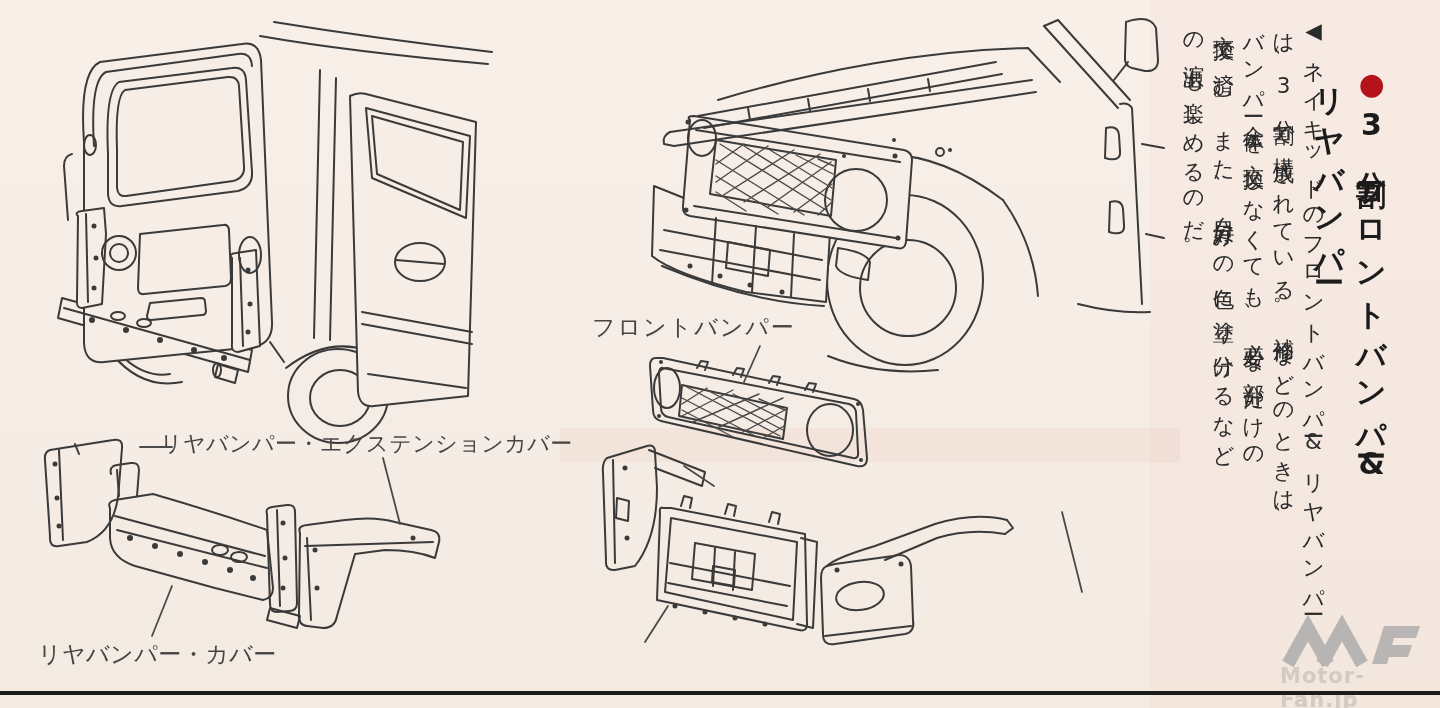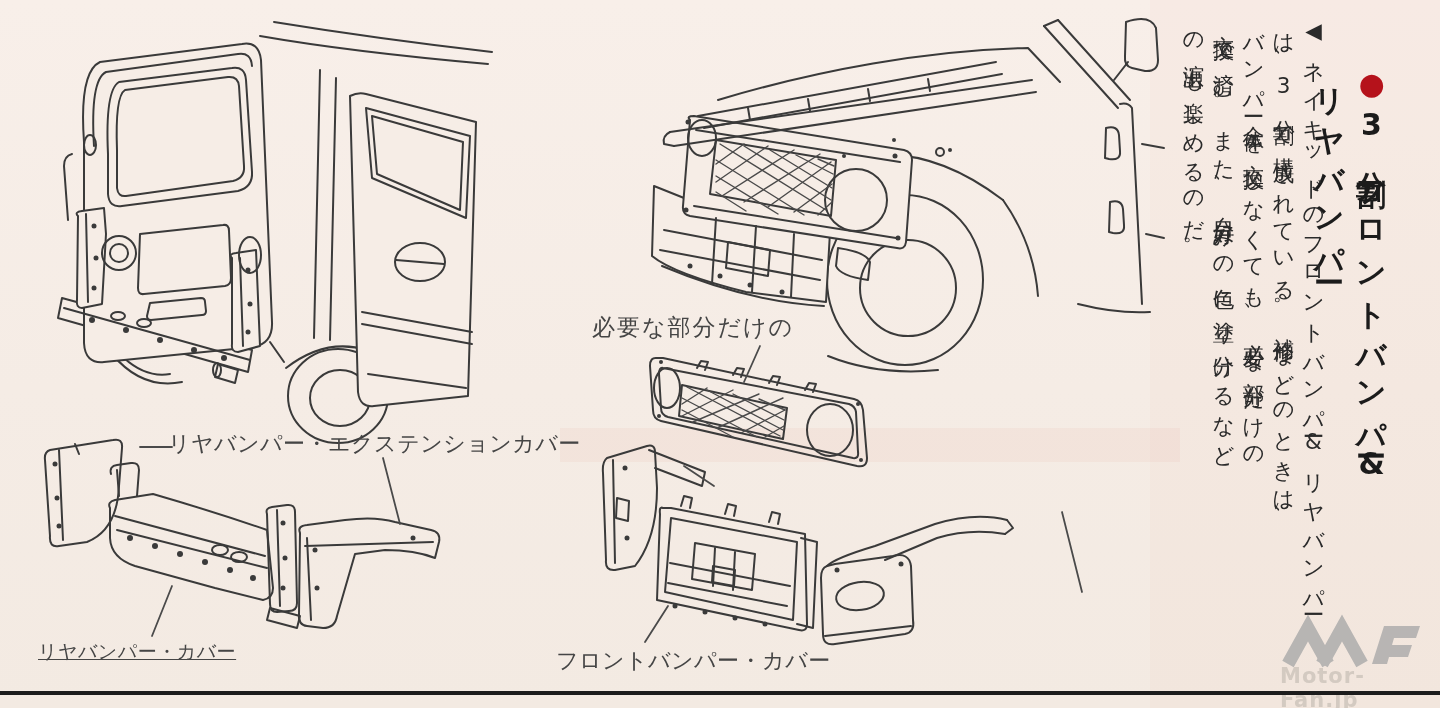--- a/index.html
+++ b/index.html
@@ -280,24 +280,23 @@
       <path d="M140,447 L172,447"></path>
       <path d="M383,458 L400,524"></path>
       <path d="M152,636 L172,586"></path>
       <path d="M760,346 L744,382"></path>
       <path d="M714,486 L684,466"></path>
       <path d="M1062,512 L1082,592"></path>
       <path d="M645,642 L668,606"></path>
     </g>
   </svg>
 
-  <div class="part-label" style="left:168px;top:429px;text-align:center;">リヤバンパー・エクステンションカバー</div>
-  <div class="part-label" style="left:38px;top:639px;font-size:19px;text-decoration:underline;">リヤバンパー・カバー</div>
-  <div class="part-label" style="left:592px;top:312px;font-size:23px;letter-spacing:2px;">必要な部分だけの</div>
-  <div class="part-label" style="left:556px;top:646px;">フロントバンパー・カバー</div>
+  <div class="part-label" style="left:160px;top:429px;text-align:center;">リヤバンパー・エクステンションカバー</div>
+  <div class="part-label" style="left:38px;top:639px;font-size:23px;">リヤバンパー・カバー</div>
+  <div class="part-label" style="left:592px;top:312px;font-size:23px;letter-spacing:2px;">フロントバンパー</div>
 
   <div class="vtext headline">
     <span class="bullet">●</span><span>3分割フロントバンパー&amp;
 リヤバンパー</span>
   </div>
   <div class="vtext bodytext">◀ネイキッドのフロントバンパー&amp;リヤバンパー
 は、3分割で構成されている。補修などのときは、
 バンパー全体を交換しなくても、必要な部分だけの
 交換で済む。また、自分好みの色に塗り分けるなど
 の演出も楽しめるのだ。</div>

